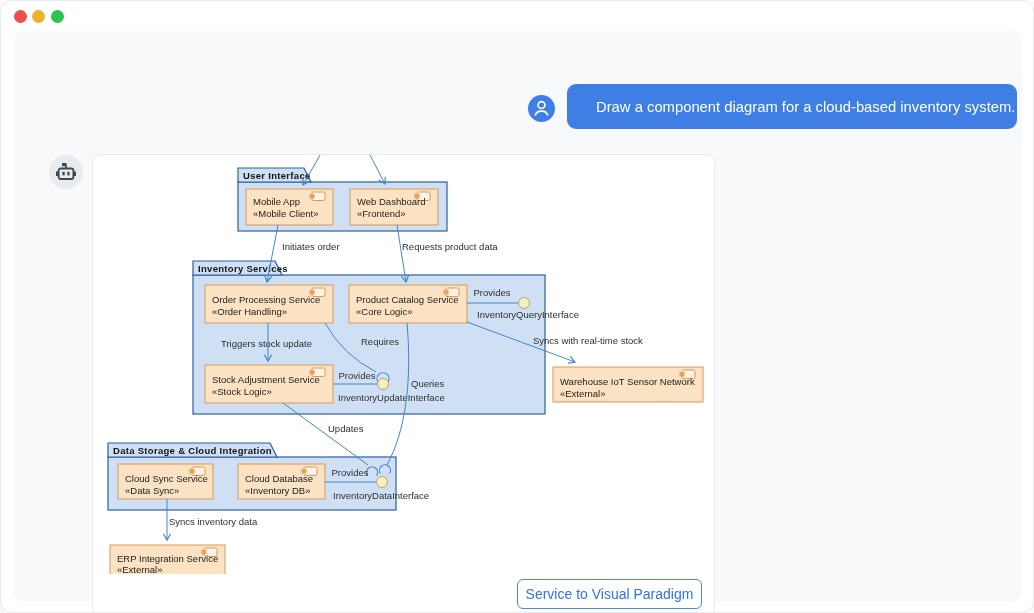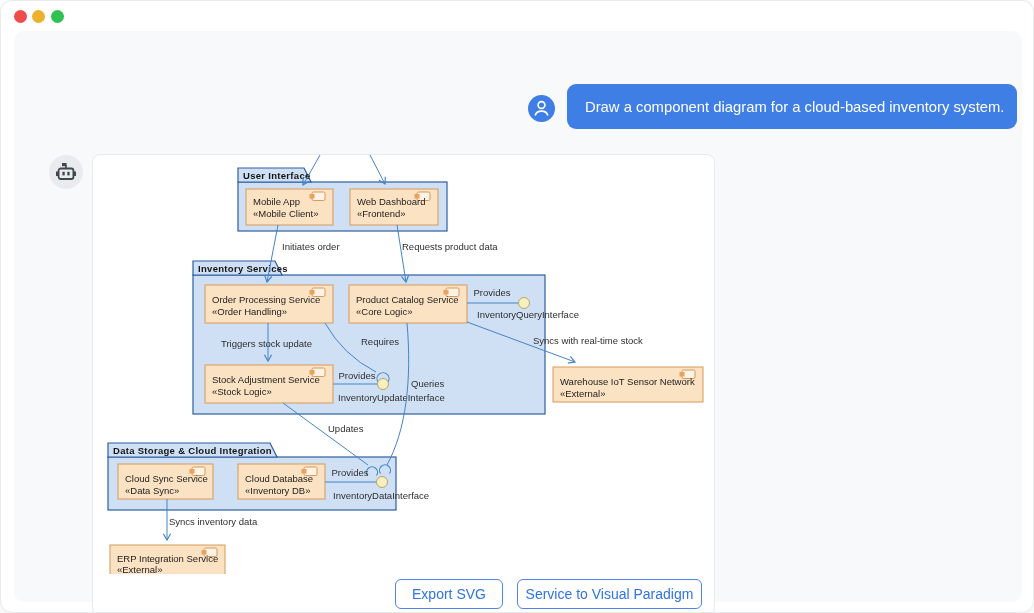--- a/index.html
+++ b/index.html
@@ -10,21 +10,21 @@
   .traffic { position:absolute; top:9px; width:13px; height:13px; border-radius:50%; }
   .t-red { left:13px; background:#ef4d4d; }
   .t-yellow { left:31px; background:#ecb22e; }
   .t-green { left:50px; background:#30c153; }
   .panel { position:absolute; left:13px; top:30px; width:1008px; height:571px;
            background:#f7f9fb; border-radius:10px; }
   .avatar { position:absolute; left:514px; top:64px; width:27px; height:27px;
             border-radius:50%; background:#3e7ee5; display:flex; align-items:center; justify-content:center; }
   .bubble { position:absolute; left:553px; top:53px; width:450px; height:45px;
             background:#3e7ee5; border-radius:9px; color:#fff; font-size:14.8px;
-            display:flex; align-items:center; padding:0 18px; white-space:nowrap; }
+            display:flex; align-items:center; padding:0 29px; white-space:nowrap; }
   .bot { position:absolute; left:35px; top:124px; width:34px; height:34px;
          border-radius:50%; background:#e9ebee; display:flex; align-items:center; justify-content:center; }
   .card { position:absolute; left:78px; top:123px; width:623px; height:462px;
           background:#fff; border:1px solid #e7eaee; border-radius:8px; overflow:hidden; }
   svg.diagram { position:absolute; left:0; top:0; display:block; }
   .btn { position:absolute; height:30px; border:1.5px solid #4f86ec; border-radius:6px;
          background:#fff; color:#2d74e4; font-size:14px; font-family:inherit;
          display:flex; align-items:center; justify-content:center; cursor:pointer; }
   .btn-export { left:302px; top:424px; width:108px; }
   .btn-import { left:424px; top:424px; width:185px; }
@@ -215,18 +215,17 @@
           <path class="socket" d="M287.5,318.5 A5.5,5.5 0 1 1 296.5,318.5"></path>
           <text class="lbl" x="257" y="321" text-anchor="middle">Provides</text>
           <text class="lbl" x="240" y="344">InventoryDataInterface</text>
         </g>
         <g>
           <path class="conn" d="M74,344 L74,385" marker-end="url(#arr)"></path>
           <text class="lbl" x="76" y="370">Syncs inventory data</text>
         </g>
       </svg>
 
-      <button class="btn btn-export">Export SVG</button>
       <button class="btn btn-import">Service to Visual Paradigm</button>
     </div>
 
   </div>
 </div>
 
 </body></html>

